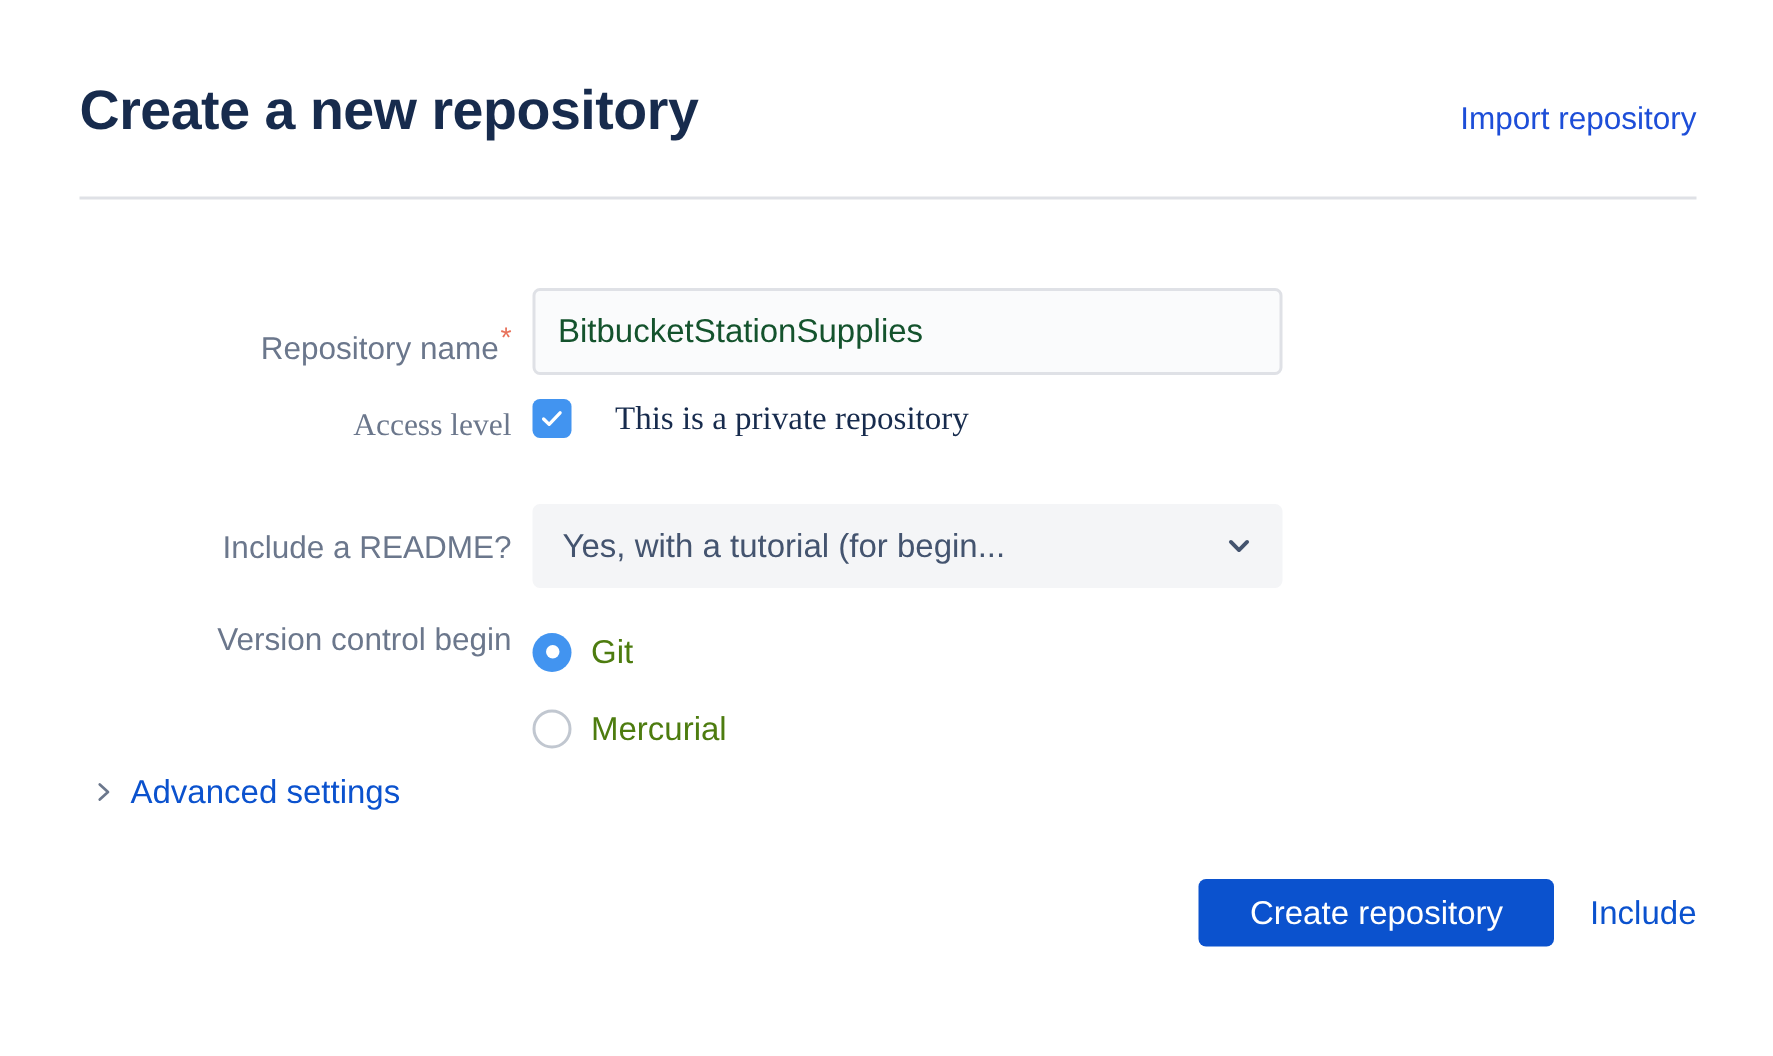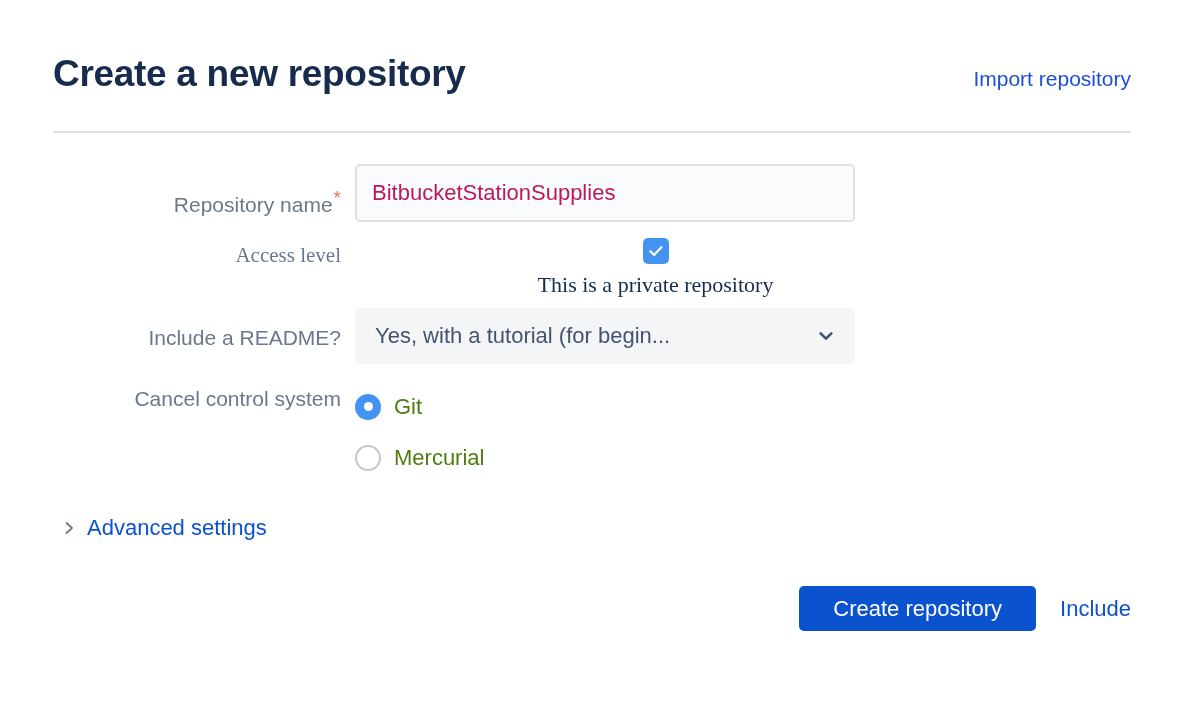--- a/index.html
+++ b/index.html
@@ -56,21 +56,21 @@
     top: 131px;
     width: 1078px;
     height: 2px;
     background: #DFE1E6;
   }
 
   
   .form {
     position: absolute;
     left: 0;
-    top: 164px;
+    top: 192px;
     width: 956px;
   }
   .field-row {
     display: flex;
     align-items: flex-start;
     margin-bottom: 0;
   }
   .field-label {
     width: 355px;
     flex: 0 0 355px;
@@ -96,33 +96,32 @@
   .row-name { height: 74px; }
   .row-name .field-label { padding-top: 24px; }
   .text-input {
     width: 500px;
     height: 58px;
     border: 2px solid #DFE1E6;
     border-radius: 5px;
     background: #FAFBFC;
     font-family: "Liberation Sans", sans-serif;
     font-size: 22px;
-    color: #be185d;
+    color: #14532d;
     padding: 0 15px;
     outline: none;
   }
 
   
   .row-access { height: 70px; font-family: Liberation Serif, serif; }
   .row-access .field-label { padding-top: 4px; }
   .check-wrap {
     display: flex;
     align-items: center;
-    gap: 8px;
-    flex-direction: column;
+    gap: 29px;
   }
   .checkbox {
     width: 26px;
     height: 26px;
     border-radius: 5px;
     background: #4294F0;
     display: inline-flex;
     align-items: center;
     justify-content: center;
     flex: 0 0 26px;
@@ -293,21 +292,21 @@
           <span class="select-chevron">
             <svg width="20" height="20" viewBox="0 0 20 20">
               <path d="M4.6 7.3 L10 12.7 L15.4 7.3" fill="none" stroke="#44546F" stroke-width="2.6" stroke-linecap="round" stroke-linejoin="round"></path>
             </svg>
           </span>
         </div>
       </div>
     </div>
 
     <div class="field-row row-vcs">
-      <div class="field-label">Cancel control system</div>
+      <div class="field-label">Version control begin</div>
       <div class="field-control">
         <div class="radio-wrap">
           <span class="radio on"></span>
           <span class="radio-label">Git</span>
         </div>
         <div class="radio-wrap">
           <span class="radio off"></span>
           <span class="radio-label">Mercurial</span>
         </div>
       </div>

